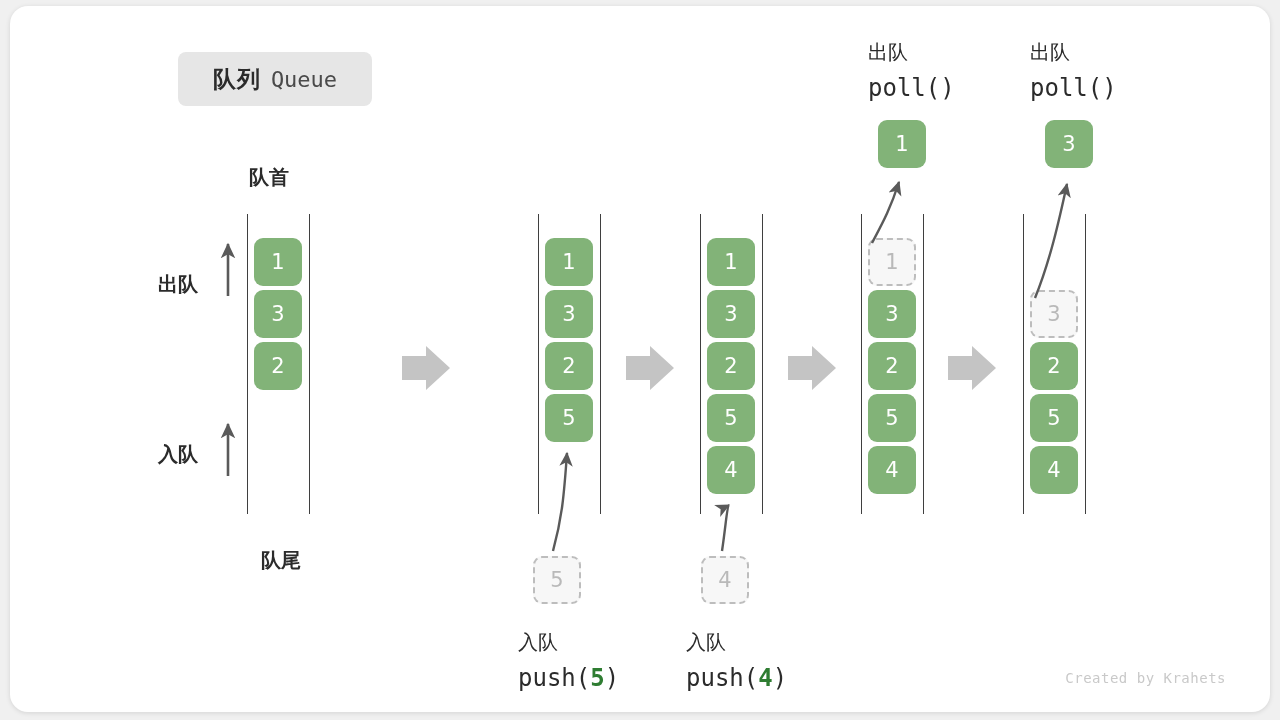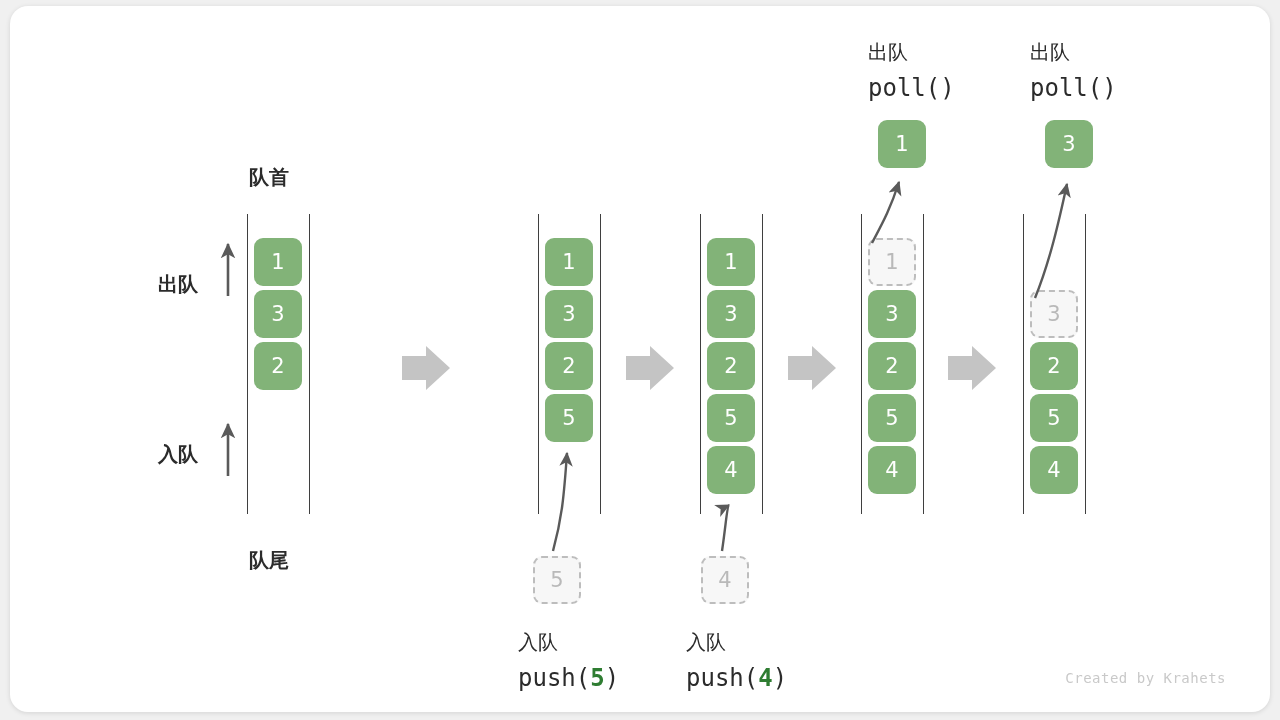--- a/index.html
+++ b/index.html
@@ -116,23 +116,27 @@
     font-family:"DejaVu Sans Mono", monospace;
     font-size:14px;color:#c9c9c9;letter-spacing:.5px;margin-left:12px;
   }
 </style>
 </head>
 <body>
 
 <div class="card">
   <div class="stage">
 
+    <div class="title-badge">
+      <span class="title-cn">队列</span>
+      <span class="title-en">Queue</span>
+    </div>
 
     <div class="cn-label" style="left:239px;top:158px;">队首</div>
-    <div class="cn-label" style="left:239px;top:541px;">队尾</div>
+    <div class="cn-label" style="left:251px;top:541px;">队尾</div>
     <div class="cn-label" style="left:148px;top:265px;">出队</div>
     <div class="cn-label" style="left:148px;top:435px;">入队</div>
 
     <div class="col" style="left:237px;top:208px;">
       <div class="rail left"></div>
       <div class="rail right"></div>
       <div class="cell filled" style="top:24px;">1</div>
       <div class="cell filled" style="top:76px;">3</div>
       <div class="cell filled" style="top:128px;">2</div>
     </div>

